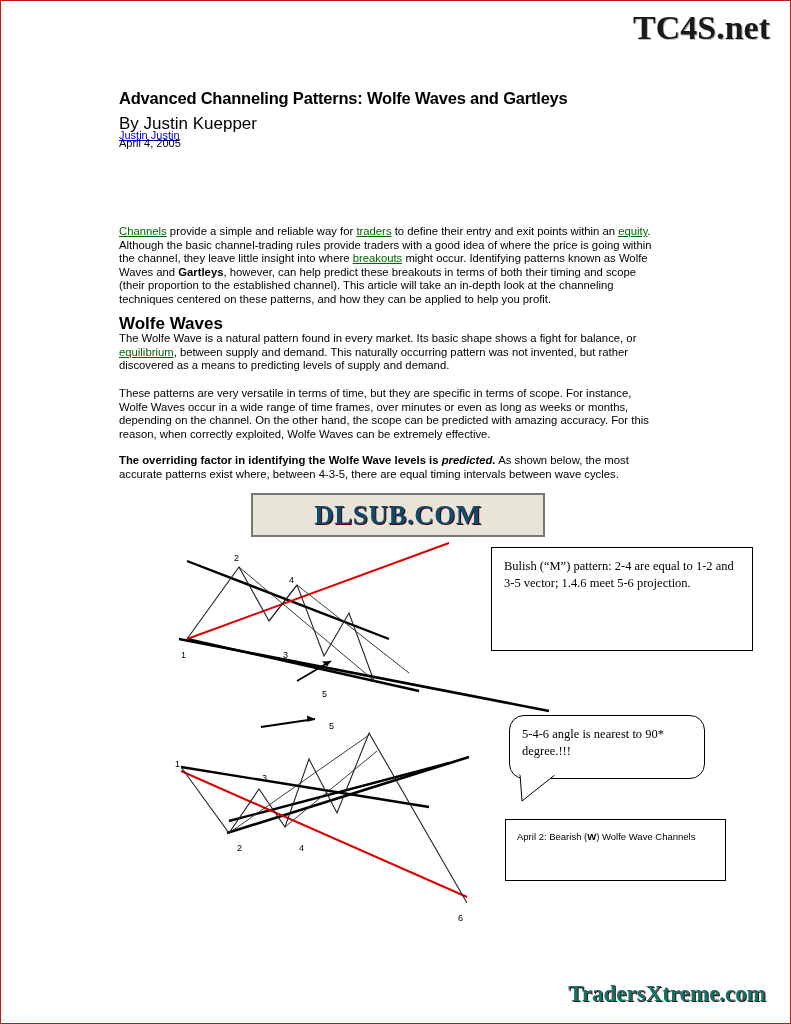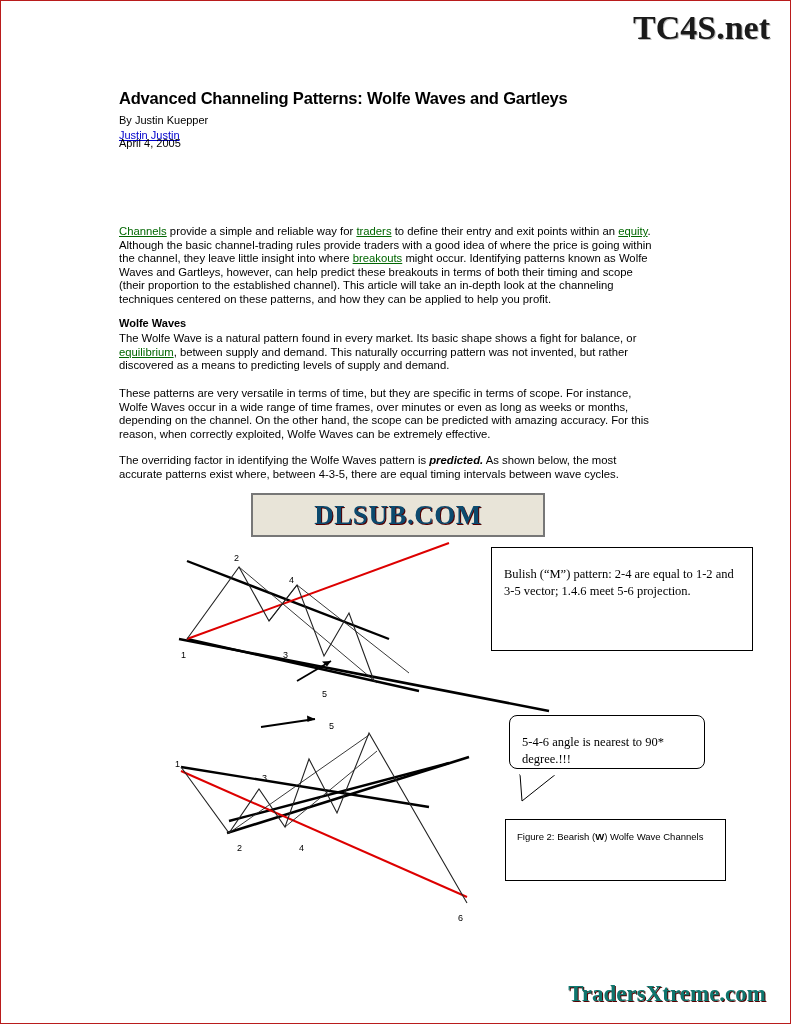--- a/index.html
+++ b/index.html
@@ -44,21 +44,21 @@
     left: 118px;
     top: 88px;
     font-size: 16.5px;
     font-weight: bold;
     letter-spacing: -0.2px;
   }
   .byline {
     position: absolute;
     left: 118px;
     top: 113px;
-    font-size: 11px;
+    font-size: 17px;
   }
   .contact {
     position: absolute;
     left: 118px;
     top: 128px;
     font-size: 11px;
     color: #0000cc;
     text-decoration: underline;
     cursor: pointer;
   }
@@ -71,31 +71,31 @@
 
   
   .body-col {
     position: absolute;
     left: 118px;
     width: 538px;
     font-size: 11.3px;
     line-height: 13.6px;
   }
   .p1 { top: 224px; }
-  .h-wolfe { top: 316px; font-weight: bold; font-size: 11px;}
+  .h-wolfe { top: 316px; font-weight: bold; font-size: 17px;}
   .p2 { top: 331px; }
   .p3 { top: 386px; }
   .p4 { top: 453px; }
 
   a.inline {
     color: #006600;
     text-decoration: underline;
     cursor: pointer;
   }
-  b.strong { font-weight: normal; }
+  b.strong { font-weight: bold; }
   i.em { font-style: italic; font-weight: bold; }
 
   
   .dlsub {
     position: absolute;
     left: 250px;
     top: 492px;
     width: 290px;
     height: 40px;
     background: #e8e4d8;
@@ -121,35 +121,35 @@
   }
   .figsvg { position: absolute; left: 0; top: 0; }
 
   .callout {
     position: absolute;
     box-sizing: border-box;
     border: 1px solid #000000;
     background: #ffffff;
     font-size: 12.5px;
     line-height: 17px;
-    padding: 18px 12px;
+    padding: 10px 12px;
     font-family: "Liberation Serif", serif;
   }
   .callout-1 {
     left: 490px;
     top: 546px;
     width: 262px;
     height: 104px;
   }
   .callout-2 {
     left: 508px;
     top: 714px;
     width: 196px;
-    height: 54px;
-    border-radius: 8px;
+    height: 64px;
+    border-radius: 15px;
   }
   .callout-tail {
     position: absolute;
     left: 515px;
     top: 773px;
     width: 60px;
     height: 28px;
   }
   .fig2box {
     position: absolute;
@@ -200,21 +200,21 @@
 
   <div class="body-col h-wolfe">Wolfe Waves</div>
 
   <div class="body-col p2">
     <span>The Wolfe Wave is a natural pattern found in every market. Its basic shape shows a fight for balance, or </span><a class="inline">equilibrium</a><span>, between supply and demand. This naturally occurring pattern was not invented, but rather discovered as a means to predicting levels of supply and demand.</span>
   </div>
 
   <div class="body-col p3">These patterns are very versatile in terms of time, but they are specific in terms of scope. For instance, Wolfe Waves occur in a wide range of time frames, over minutes or even as long as weeks or months, depending on the channel. On the other hand, the scope can be predicted with amazing accuracy. For this reason, when correctly exploited, Wolfe Waves can be extremely effective.</div>
 
   <div class="body-col p4">
-    <b class="strong">The overriding factor in identifying the Wolfe Waves pattern is </b><i class="em">predicted.</i><span> As shown below, the most accurate patterns exist where, between 4-3-5, there are equal timing intervals between wave cycles.</span>
+    <b class="strong">The overriding factor in identifying the Wolfe Wave levels is </b><i class="em">predicted.</i><span> As shown below, the most accurate patterns exist where, between 4-3-5, there are equal timing intervals between wave cycles.</span>
   </div>
 
   <div class="dlsub">DLSUB.COM</div>
 
   <div class="figure-area">
     <svg class="figsvg" width="560" height="410" viewBox="0 0 560 410">
 
       <path d="M 68 40 L 270 118" stroke="#000000" stroke-width="2.4" fill="none"></path>
 
       <path d="M 68 118 L 300 170" stroke="#000000" stroke-width="2.4" fill="none"></path>
@@ -265,17 +265,17 @@
   <div class="callout callout-1">Bulish (“M”) pattern: 2-4 are equal to 1-2 and 3-5 vector; 1.4.6 meet 5-6 projection.</div>
 
   <div class="callout callout-2">5-4-6 angle is nearest to 90* degree.!!!</div>
   <svg class="callout-tail" viewBox="0 0 60 28">
     <path d="M 4 0 L 40 0 L 6 27 Z" fill="#ffffff" stroke="#000000" stroke-width="1"></path>
     <path d="M 4 0 L 40 0" stroke="#ffffff" stroke-width="2.5"></path>
   </svg>
 
   <div class="fig2box"></div>
   <div class="fig2cap">
-    <span>Figure 2: Bearish (</span><b>W</b><span>) Wolfe Wave Channels</span>
+    <span>April 2: Bearish (</span><b>W</b><span>) Wolfe Wave Channels</span>
   </div>
 
   <div class="txfooter">TradersXtreme.com</div>
 </div>
 
 </body></html>

